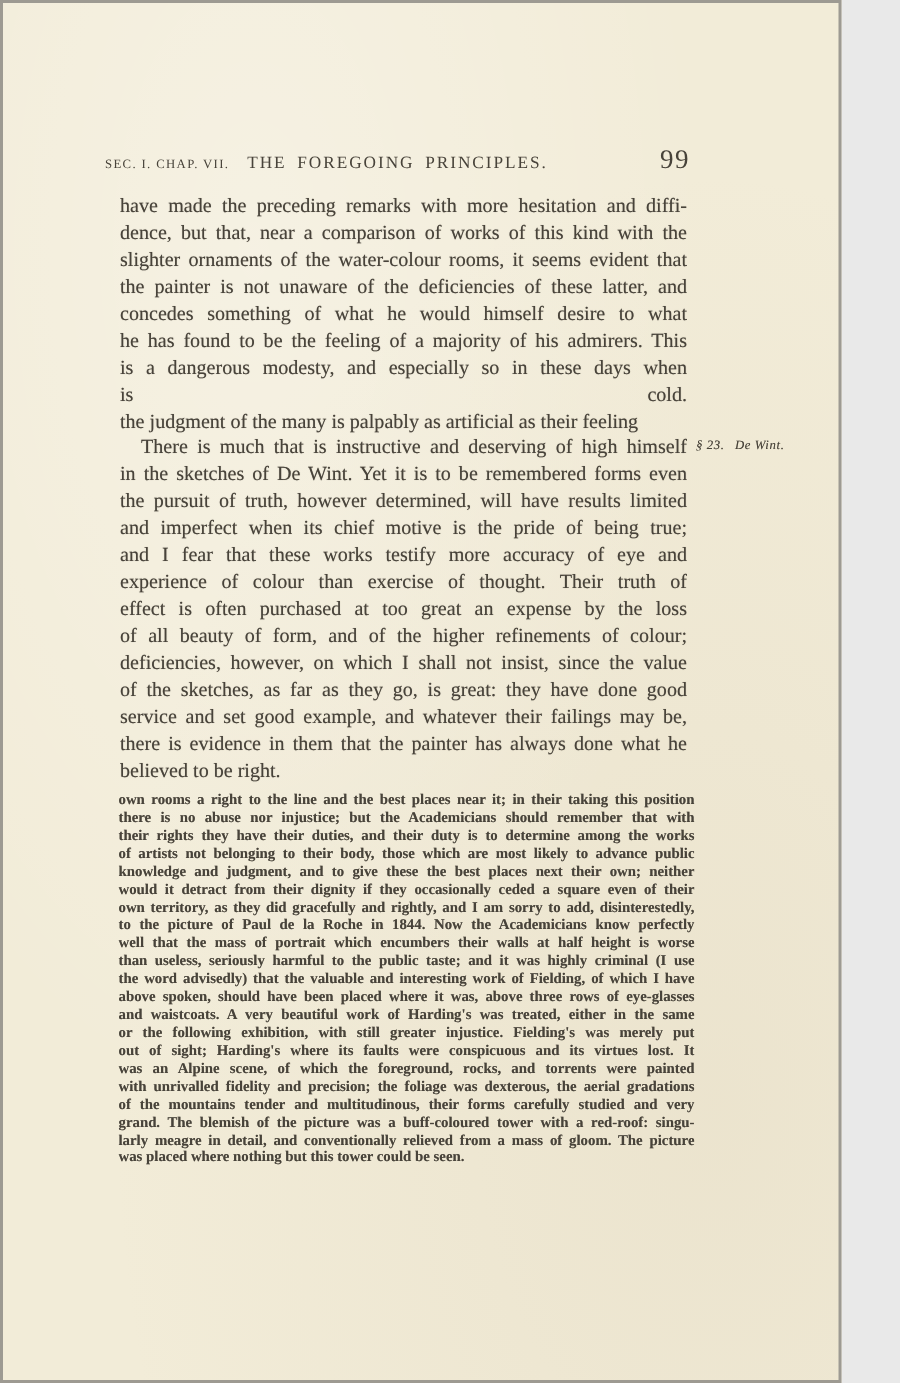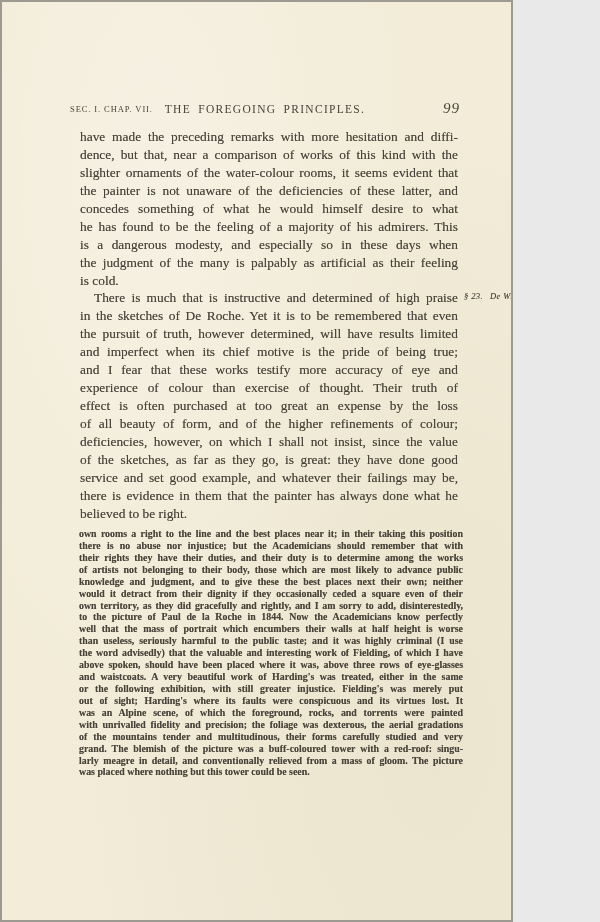--- a/index.html
+++ b/index.html
@@ -1,36 +1,36 @@
 <!DOCTYPE html>
 <html><head>
 <meta charset="utf-8">
 <style>
   html,body{margin:0;padding:0;}
   body{width:600px;height:922px;background:#e9e9e9;font-family:"Liberation Serif",serif;}
   .page{
-    position:absolute;inset:0;width:513px;height:922px;box-sizing:border-box;
+    position:absolute;inset:0;width:561px;height:922px;box-sizing:border-box;
     border:2px solid #9d9a92;
     background:
       radial-gradient(ellipse at 30% 18%, rgba(255,255,255,0.28), rgba(255,255,255,0) 55%),
       radial-gradient(ellipse at 85% 80%, rgba(205,190,160,0.18), rgba(205,190,160,0) 60%),
       #f2ecd8;
     color:#48433a;
     overflow:hidden;
   }
   .running-header{position:absolute;top:96px;left:68px;width:390px;height:18px;}
   .running-header .section{
     position:absolute;left:0;bottom:2px;font-size:8.5px;letter-spacing:0.9px;
     font-variant:small-caps;white-space:nowrap;
   }
   .running-header .title{
     position:absolute;left:50%;transform:translateX(-50%);bottom:1px;
     font-size:11.5px;letter-spacing:1.3px;word-spacing:3px;white-space:nowrap;margin-top:18px;
   }
-  .running-header .pagenum{position:absolute;right:0;bottom:-1px;font-size:15px;letter-spacing:1px;font-style:italic;}
+  .running-header .pagenum{position:absolute;right:0;bottom:-1px;font-size:18px;letter-spacing:1px;}
   .text-block{
     position:absolute;top:126px;left:68px;width:388px;
     font-size:13.4px;line-height:17.95px;
   }
   .line{
     text-align:justify;text-align-last:justify;text-justify:inter-word;
     height:17.95px;overflow:hidden;white-space:normal;
     text-shadow:0 0 0.5px rgba(72,67,58,0.55);
     margin-left:10px;
   }
@@ -63,26 +63,26 @@
 
   <div class="text-block">
       <div class="para">
         <div class="line">have made the preceding remarks with more hesitation and diffi-</div>
         <div class="line">dence, but that, near a comparison of works of this kind with the</div>
         <div class="line">slighter ornaments of the water-colour rooms, it seems evident that</div>
         <div class="line">the painter is not unaware of the deficiencies of these latter, and</div>
         <div class="line">concedes something of what he would himself desire to what</div>
         <div class="line">he has found to be the feeling of a majority of his admirers.  This</div>
         <div class="line">is a dangerous modesty, and especially so in these days when</div>
+        <div class="line">is cold.</div>
         <div class="line">the judgment of the many is palpably as artificial as their feeling</div>
-        <div class="line">is cold.</div>
       </div>
       <div class="para indent">
-        <div class="line">There is much that is instructive and determined of high praise</div>
-        <div class="line">in the sketches of De Roche.  Yet it is to be remembered that even</div>
+        <div class="line">There is much that is instructive and deserving of high himself</div>
+        <div class="line">in the sketches of De Wint.  Yet it is to be remembered forms even</div>
         <div class="line">the pursuit of truth, however determined, will have results limited</div>
         <div class="line">and imperfect when its chief motive is the pride of being true;</div>
         <div class="line">and I fear that these works testify more accuracy of eye and</div>
         <div class="line">experience of colour than exercise of thought.  Their truth of</div>
         <div class="line">effect is often purchased at too great an expense by the loss</div>
         <div class="line">of all beauty of form, and of the higher refinements of colour;</div>
         <div class="line">deficiencies, however, on which I shall not insist, since the value</div>
         <div class="line">of the sketches, as far as they go, is great: they have done good</div>
         <div class="line">service and set good example, and whatever their failings may be,</div>
         <div class="line">there is evidence in them that the painter has always done what he</div>

